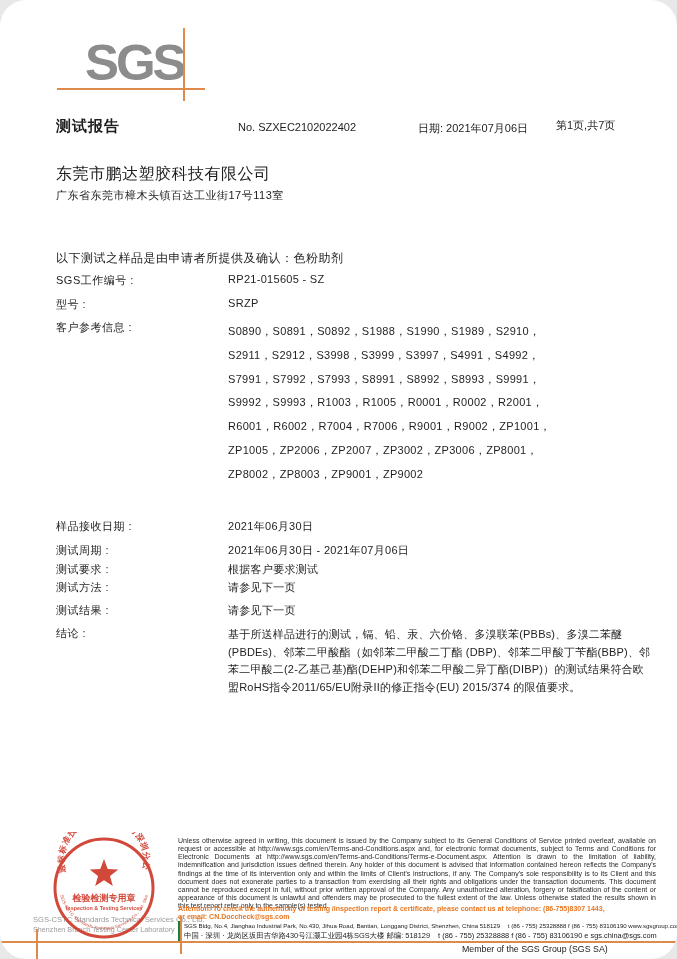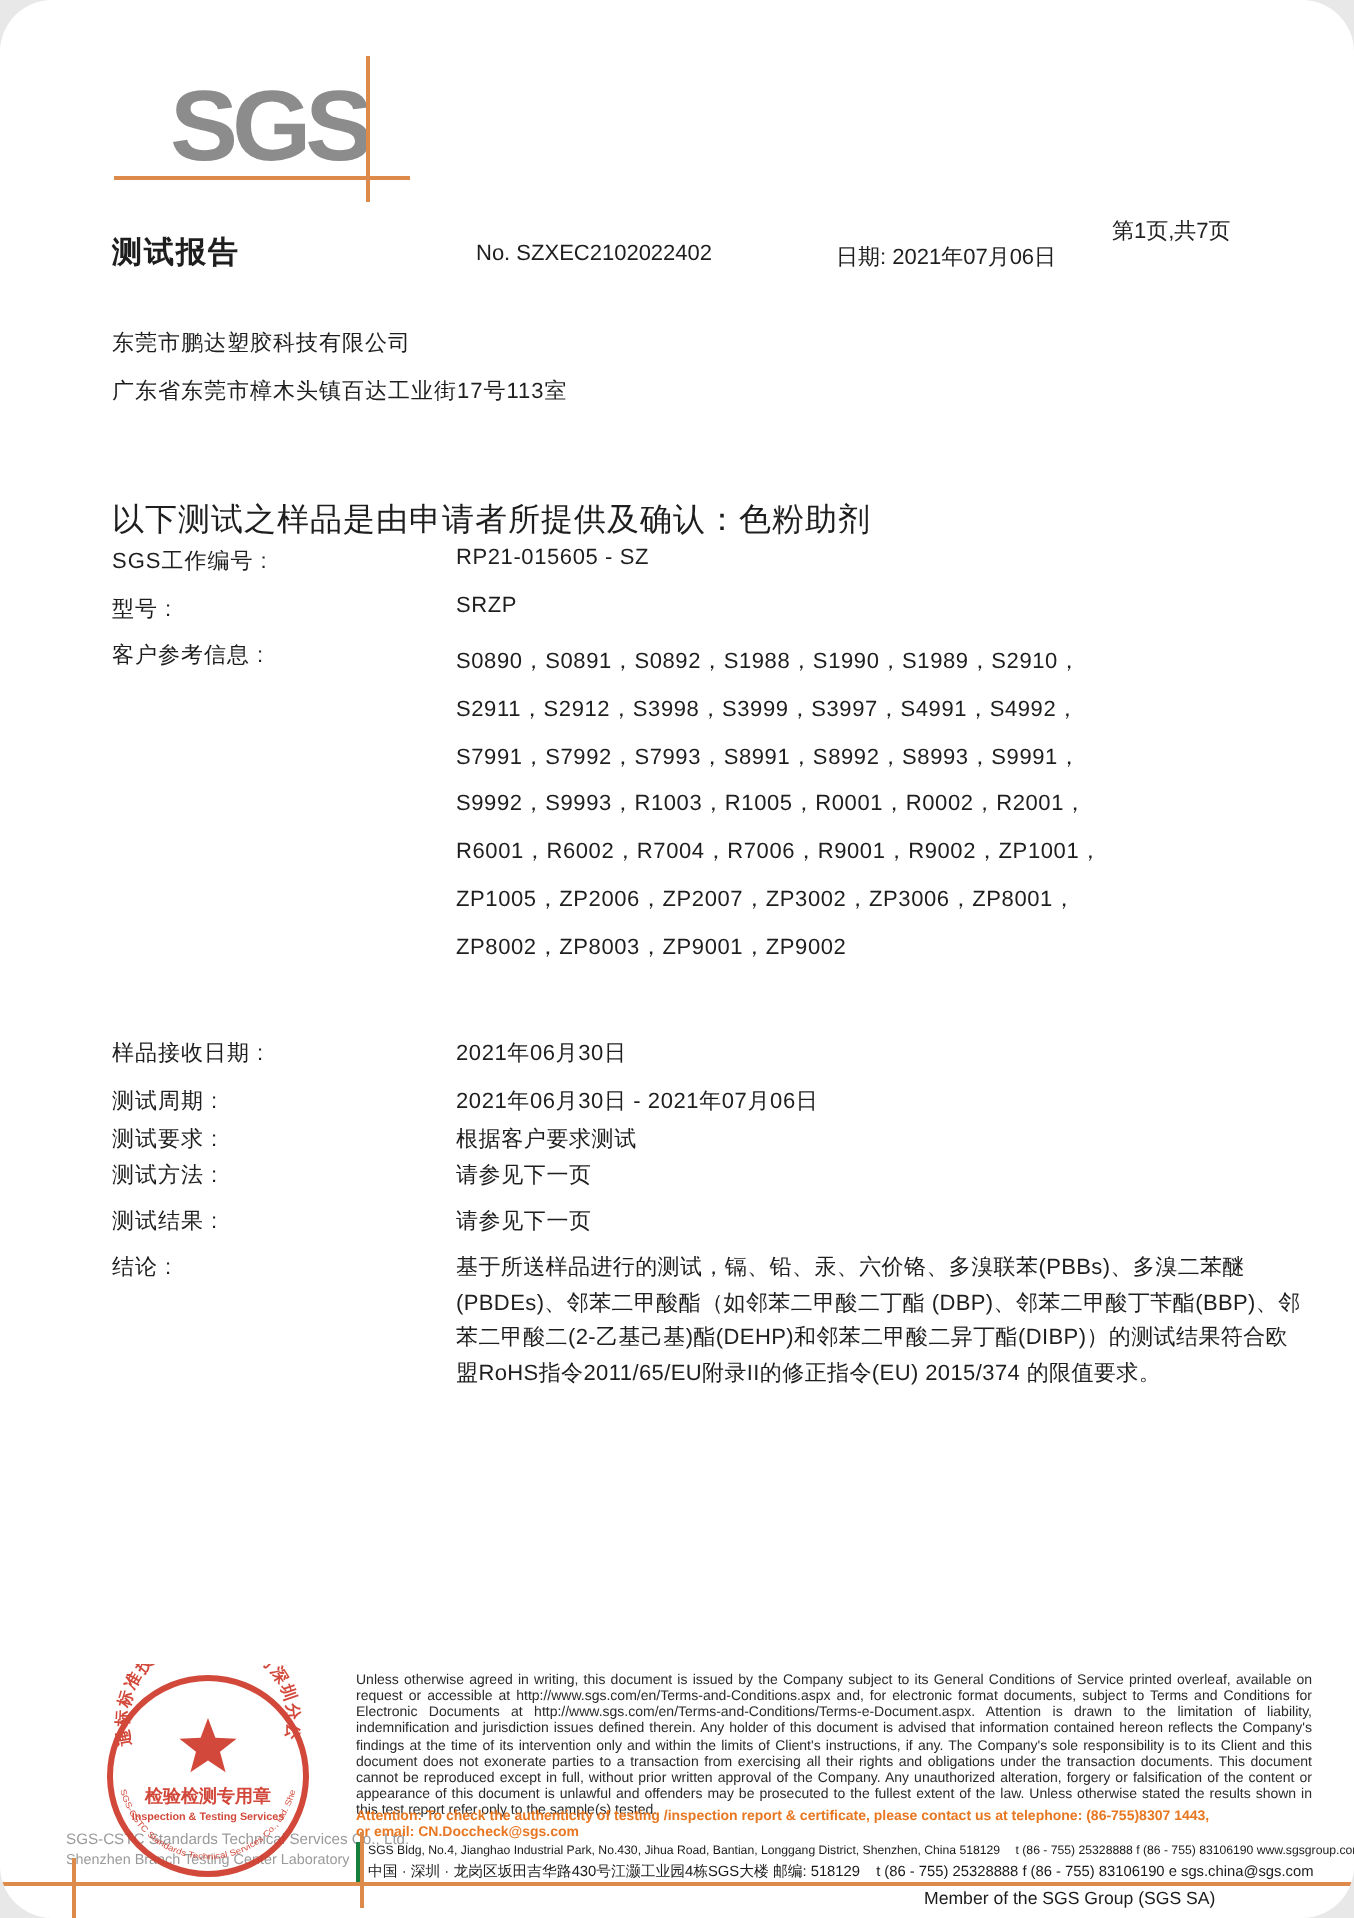--- a/index.html
+++ b/index.html
@@ -12,24 +12,24 @@
   }
   .abs{position:absolute;}
   
   .sgs-logo{left:86px;top:38px;font-size:50px;line-height:50px;font-weight:900;
     color:#8c8c8c;letter-spacing:-3px;transform:scaleX(1.02);}
   .crop-h{left:57px;top:88px;width:148px;height:2px;background:#dd8a4a;}
   .crop-v{left:183px;top:28px;width:2px;height:73px;background:#dd8a4a;}
   .doc-title{left:56px;top:117px;font-size:15px;font-weight:700;letter-spacing:1px;}
   .report-no{left:238px;top:121px;font-size:11px;}
   .report-date{left:418px;top:121px;font-size:11px;}
-  .page-info{left:556px;top:108px;font-size:11px;}
-  .applicant-name{left:56px;top:164px;font-size:11px;letter-spacing:0.5px;}
+  .page-info{left:556px;top:118px;font-size:11px;}
+  .applicant-name{left:56px;top:164px;font-size:16px;letter-spacing:0.5px;}
   .applicant-addr{left:56px;top:188px;font-size:11px;letter-spacing:0.5px;}
-  .statement{left:56px;top:250px;font-size:16px;letter-spacing:0.5px;}
+  .statement{left:56px;top:250px;font-size:12px;letter-spacing:0.5px;}
   
   .flabel{position:absolute;left:56px;font-size:11px;letter-spacing:0.5px;white-space:nowrap;}
   .fvalue{position:absolute;left:228px;font-size:11px;letter-spacing:0.3px;white-space:nowrap;}
   .ref-lines{position:absolute;left:228px;top:0;font-size:11px;letter-spacing:0.3px;}
   .ref-lines div{line-height:23.8px;white-space:nowrap;}
   .conclusion-text{position:absolute;left:228px;width:426px;font-size:11px;
     line-height:17.6px;letter-spacing:0.2px;white-space:normal;text-align:left;}
   
   .stamp-wrap{left:46px;top:832px;width:116px;height:116px;}
   .footer-company{left:33px;top:915px;color:#9b9b9b;line-height:9.5px;}

